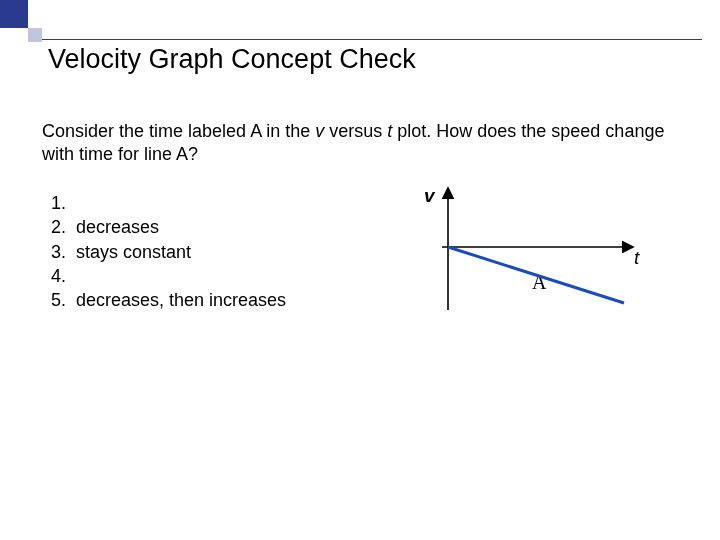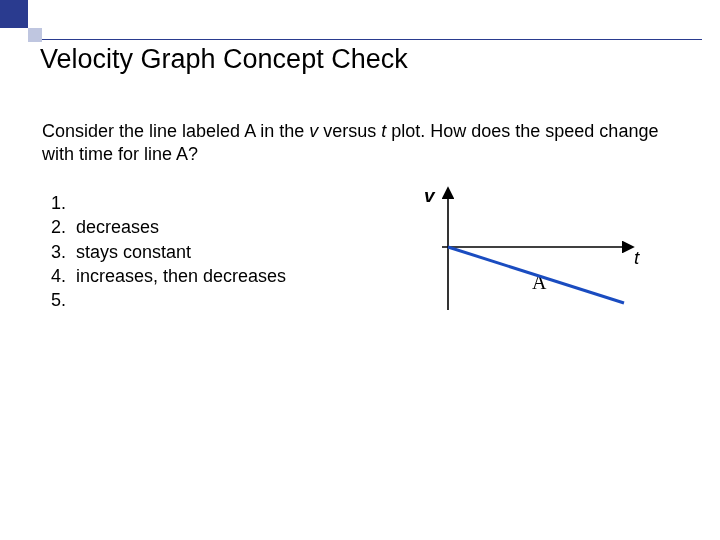--- a/index.html
+++ b/index.html
@@ -33,21 +33,21 @@
     position: absolute;
     top: 39px;
     left: 42px;
     width: 660px;
     height: 1px;
     background: #2a3b8f;
   }
   .title {
     position: absolute;
     top: 44px;
-    left: 40px;
+    left: 48px;
     font-size: 27px;
     font-weight: normal;
   }
   .body-area {
     position: absolute;
     top: 120px;
     left: 42px;
     width: 640px;
   }
   .question {
@@ -114,43 +114,43 @@
 <div class="decor">
   <div class="sq1"></div>
   <div class="sq2"></div>
   <div class="hline"></div>
 </div>
 
 <div class="title">Velocity Graph Concept Check</div>
 
 <div class="body-area">
   <div class="question">
-    <span>Consider the line labeled A in the </span><span class="italic">v</span><span> versus </span><span class="italic">t</span><span> plot. How does the speed change with time for line A?</span>
+    <span>Consider the time labeled A in the </span><span class="italic">v</span><span> versus </span><span class="italic">t</span><span> plot. How does the speed change with time for line A?</span>
   </div>
 
   <div class="main-row">
     <div class="options">
       <ol>
         <li>
           <span class="num">1.</span>
         </li>
         <li>
           <span class="num">2.</span>
           <span>decreases</span>
         </li>
         <li>
           <span class="num">3.</span>
           <span>stays constant</span>
         </li>
         <li>
           <span class="num">4.</span>
-          <span>increases, then decreases</span>
         </li>
         <li>
           <span class="num">5.</span>
+          <span>decreases, then increases</span>
         </li>
       </ol>
     </div>
 
     <div class="graph-wrap">
       <span class="axis-v-label">v</span>
       <span class="axis-t-label">t</span>
       <span class="line-a-label">A</span>
       <svg class="graph" width="200" height="130">
         <defs>

